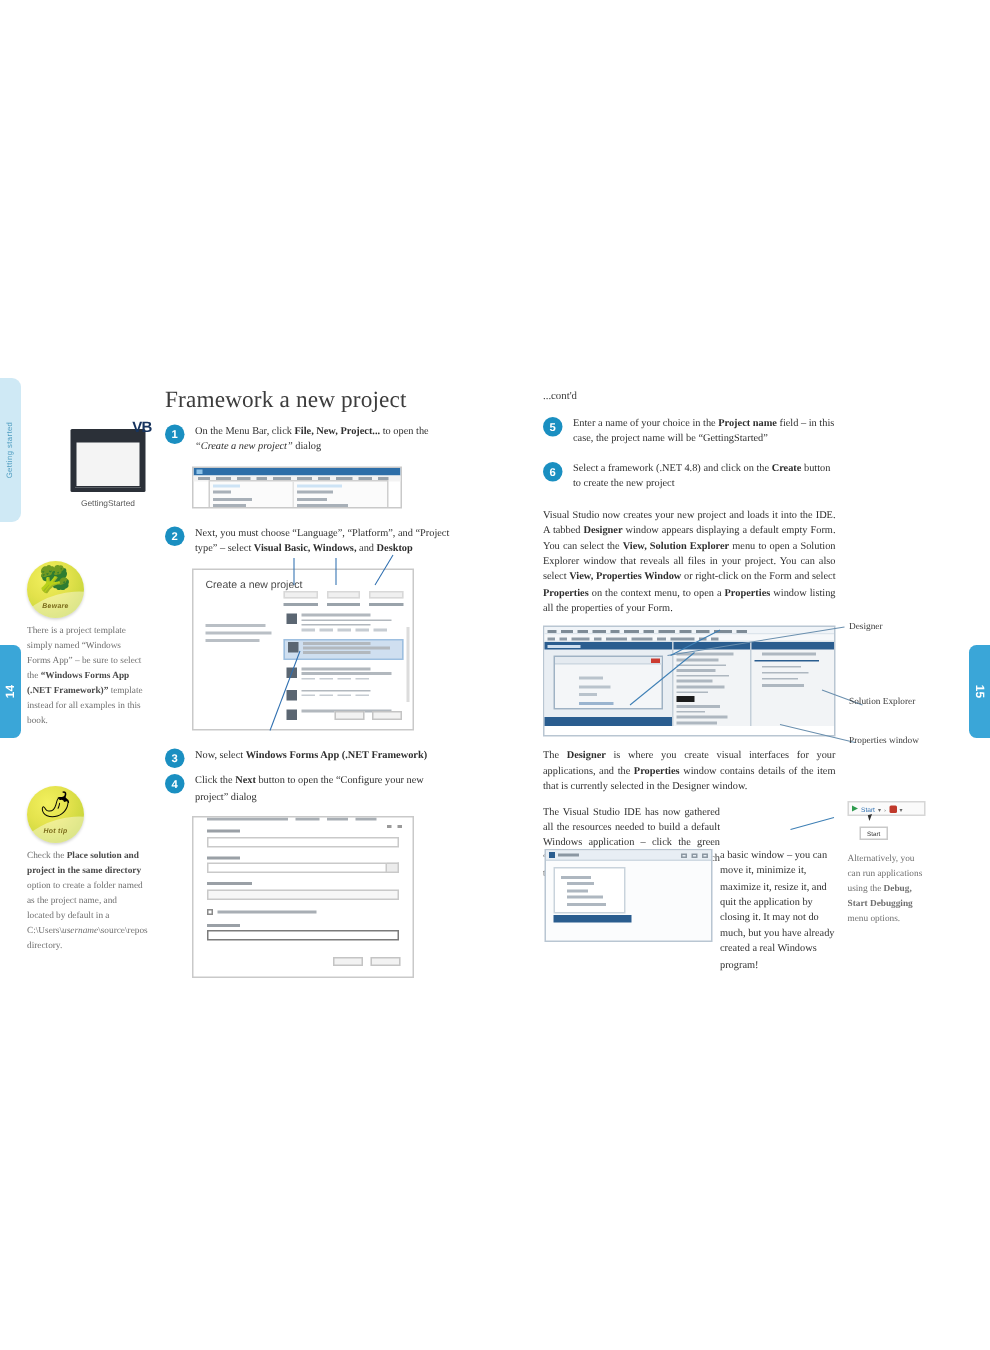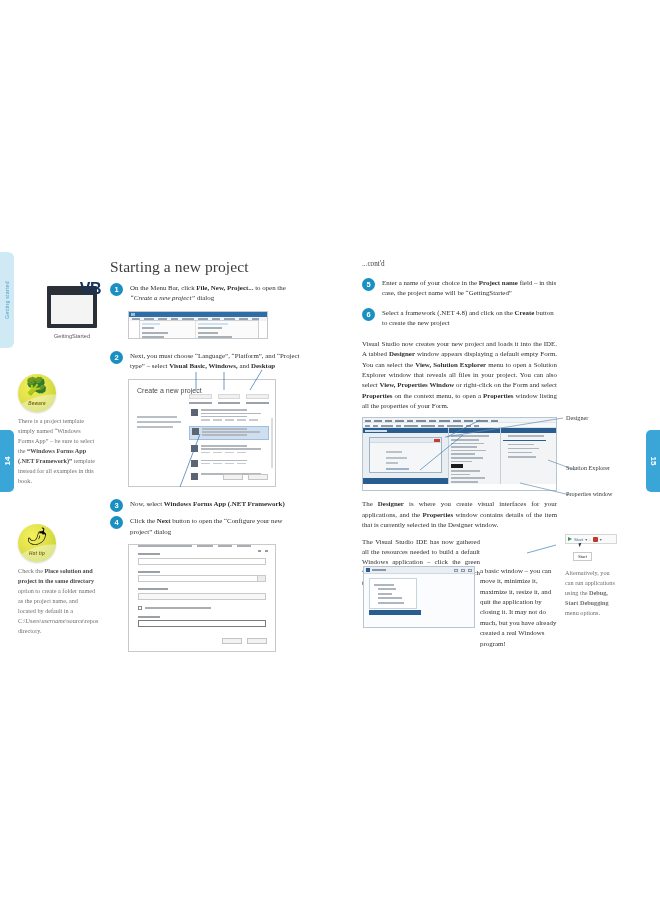--- a/index.html
+++ b/index.html
@@ -136,21 +136,21 @@
     position: absolute; left: 0; top: 0; width: 50px; height: 42px;
     background: #2b3038; border-radius: 1px;
   }
   .vb-icon .folder .front {
     position: absolute; left: 3px; top: 8px; width: 44px; height: 31px;
     background: #f4f4f4; border: 1px solid #2b3038;
   }
   .vb-icon .vb-label {
     position: absolute; right: -4px; top: -6px;
     font-family: "Liberation Sans", sans-serif;
-    font-size: 16px; font-weight: bold; color: #16335e;
+    font-size: 10px; font-weight: bold; color: #16335e;
     letter-spacing: -.5px;
   }
   .vb-icon .caption {
     margin-top: 5px;
     font-family: "Liberation Sans", sans-serif;
     font-size: 5.6px; color: #5a5a5a;
   }
 
   
   .shot {
@@ -347,21 +347,21 @@
     <div class="badge">
       <div class="swoosh"></div>
       <div class="glyph">🌶</div>
       <div class="ribbon">Hot tip</div>
     </div>
     <div class="text"><span>Check the </span><b>Place solution and project in the same directory</b><span> option to create a folder named as the project name, and located by default in a C:\Users\</span><i>username</i><span>\source\repos directory.</span></div>
   </div>
 
   <div class="col-left">
 
-    <h1 class="title">Starting a new project</h1>
+    <h1 class="title">Framework a new project</h1>
 
     <div class="step">
       <div class="bullet">1</div>
       <div class="body"><span>On the Menu Bar, click </span><b>File, New, Project...</b><span> to open the </span><i>“Create a new project”</i><span> dialog</span></div>
     </div>
 
     <div class="shot shot-menubar">
       <div class="mb-top">
         <div class="dot"></div>
       </div>

